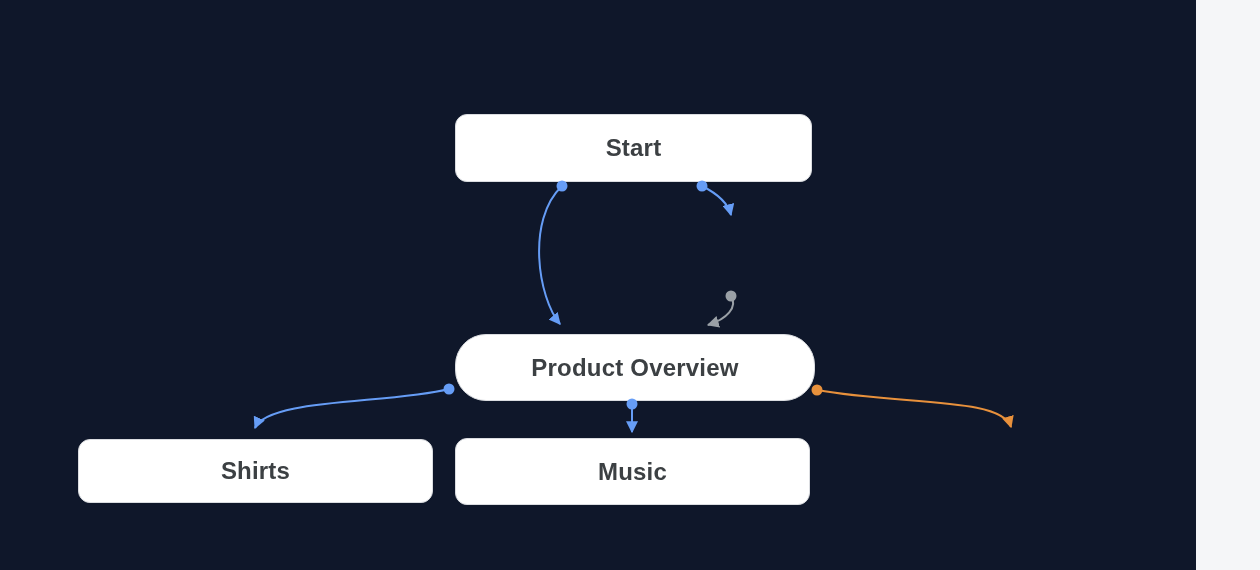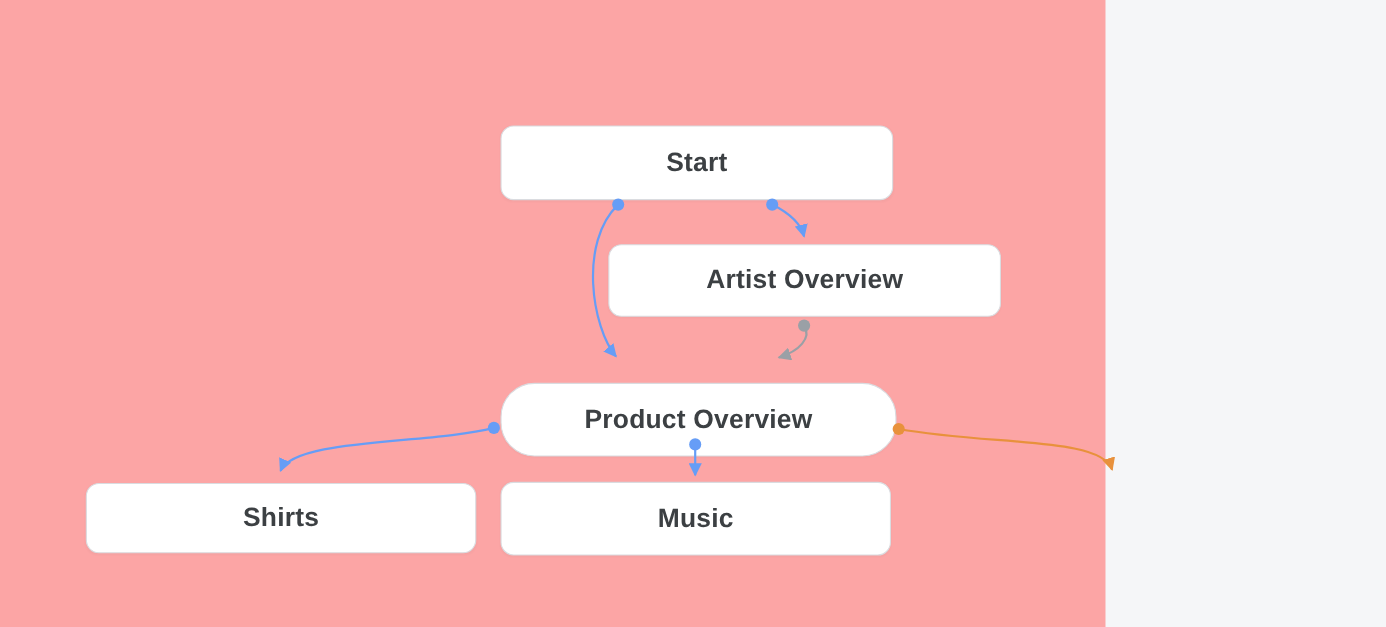--- a/index.html
+++ b/index.html
@@ -6,23 +6,23 @@
     margin: 0;
     padding: 0;
     width: 1260px;
     height: 570px;
     overflow: hidden;
     background: #F5F6F8;
     font-family: "Liberation Sans", sans-serif;
   }
   .canvas {
     position: relative;
-    width: 1005px;
+    width: 1196px;
     height: 570px;
-    background: #fca5a5;
+    background: #0f172a;
   }
   .node {
     position: absolute;
     box-sizing: border-box;
     background: #FFFFFF;
     border: 1.5px solid #DADCE0;
     border-radius: 12px;
     display: flex;
     align-items: center;
     justify-content: center;
@@ -49,25 +49,22 @@
 </style>
 </head>
 <body>
 
 <div class="canvas">
 
   <div class="node" style="left:455px; top:114px; width:357px; height:68px;">
     <span class="node-label">Start</span>
   </div>
 
-  <div class="node" style="left:553px; top:222px; width:357px; height:66px;">
-    <span class="node-label">Artist Overview</span>
-  </div>
 
-  <div class="node" style="left:455px; top:348px; width:360px; height:67px;border-radius:31px;">
+  <div class="node" style="left:455px; top:334px; width:360px; height:67px;border-radius:31px;">
     <span class="node-label">Product Overview</span>
   </div>
 
   <div class="node" style="left:455px; top:438px; width:355px; height:67px;">
     <span class="node-label">Music</span>
   </div>
 
   <div class="node" style="left:78px; top:439px; width:355px; height:64px;">
     <span class="node-label">Shirts</span>
   </div>

